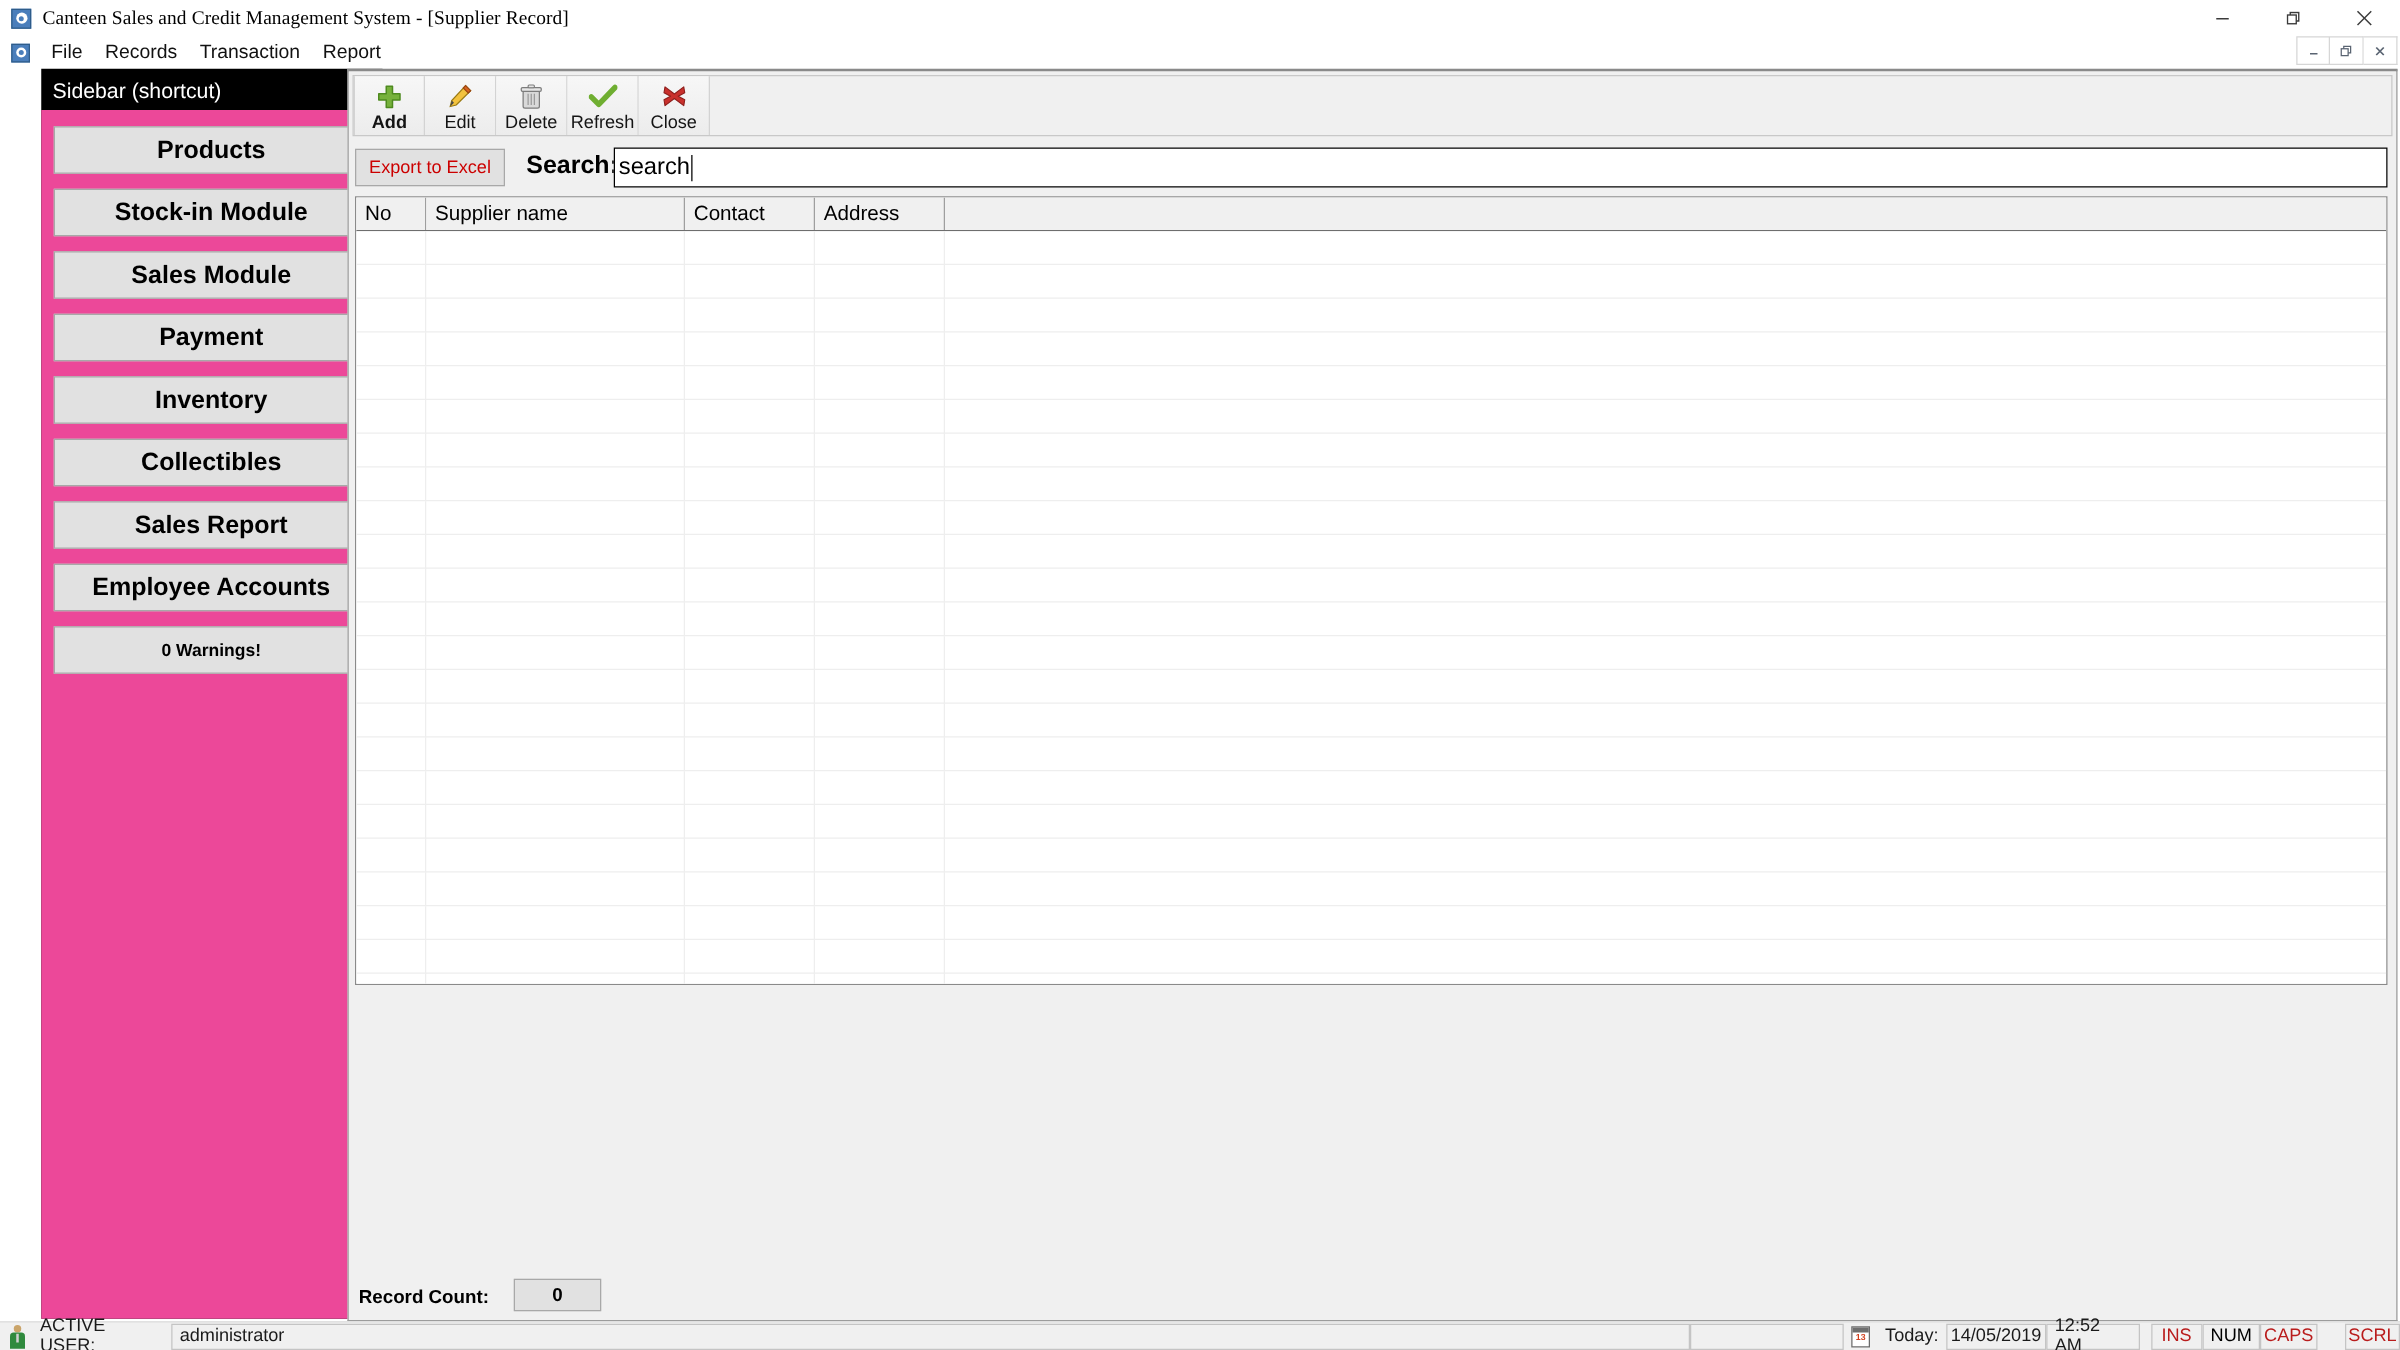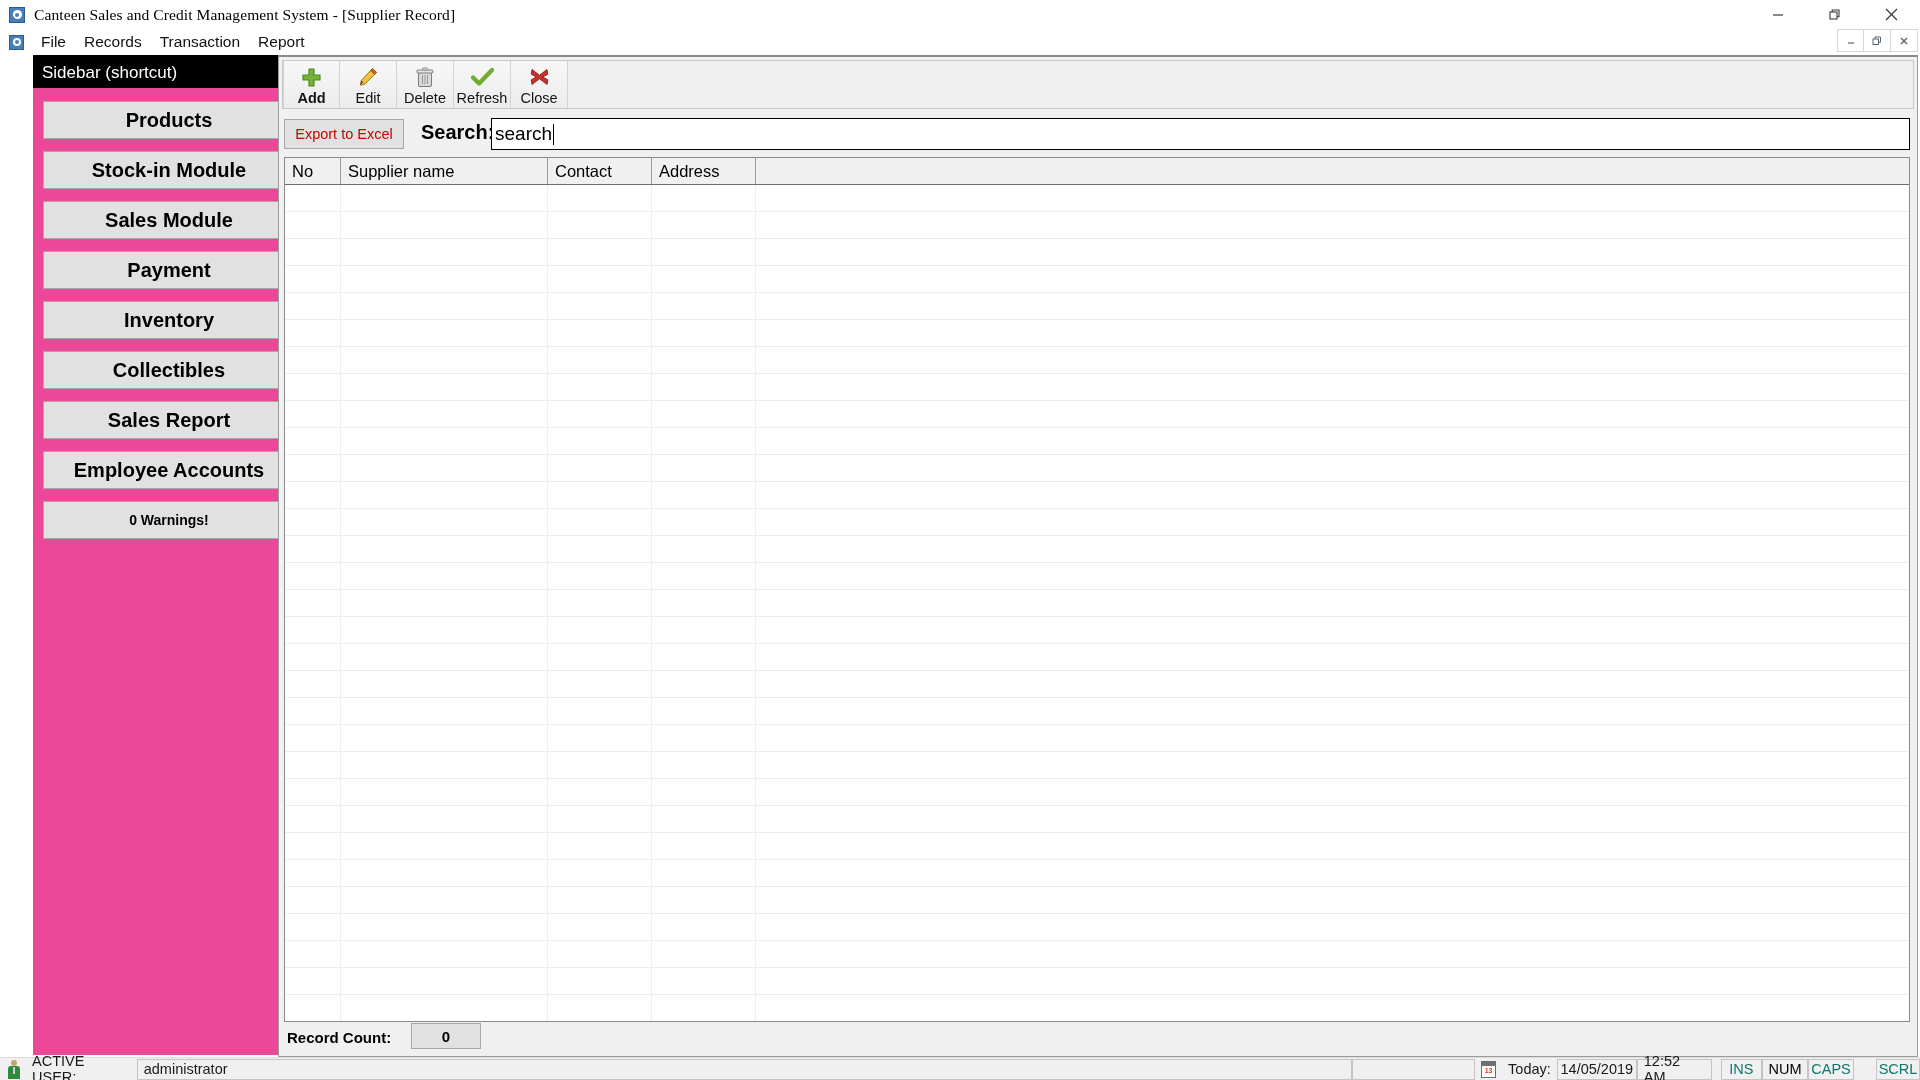--- a/index.html
+++ b/index.html
@@ -164,21 +164,21 @@
   #search-value {
     font-size: 19px; color: #000000; line-height: 22px;
   }
   #search-caret {
     display: inline-block; width: 1px; height: 21px;
     background: #000000; margin-left: 1px; vertical-align: -4px;
   }
 
   
   #grid {
-    position: absolute; left: 5px; top: 100px; width: 1626px; height: 865px;
+    position: absolute; left: 5px; top: 100px; width: 1626px; height: 631px;
     background: #ffffff;
     border: 1px solid #8a8a8a;
     overflow: hidden;
   }
   #grid-head {
     display: flex; height: 27px;
     background: #f0f0f0;
     border-bottom: 1px solid #6e6e6e;
   }
   .gh {
@@ -219,21 +219,21 @@
   }
   .sb-cell {
     height: 21px; display: flex; align-items: center;
     font-size: 14.5px; color: #1a1a1a;
     padding: 0 6px;
   }
   .sb-sunken {
     border: 1px solid #c4c4c4;
     background: #f0f0f0;
   }
-  .sb-dim { color: #0f766e; }
+  .sb-dim { color: #b91c1c; }
   .sb-dark { color: #000000; }
 
   
   .user-ico { width: 16px; height: 19px; position: relative; }
   .user-ico .head { position:absolute; left:5px; top:0; width:6px; height:6px; border-radius:50%; background:#caa46a; }
   .user-ico .body { position:absolute; left:2px; top:6px; width:12px; height:13px; background:#2f8a3d; border-radius:3px 3px 0 0;}
   .user-ico .tie  { position:absolute; left:7px; top:7px; width:2px; height:7px; background:#cfcfcf; }
 
   .cal-ico { width: 15px; height: 17px; position: relative; background:#ffffff; border:1px solid #6b6b6b; }
   .cal-ico .top { position:absolute; left:0; top:0; width:13px; height:4px; background:#6f6f6f; }

